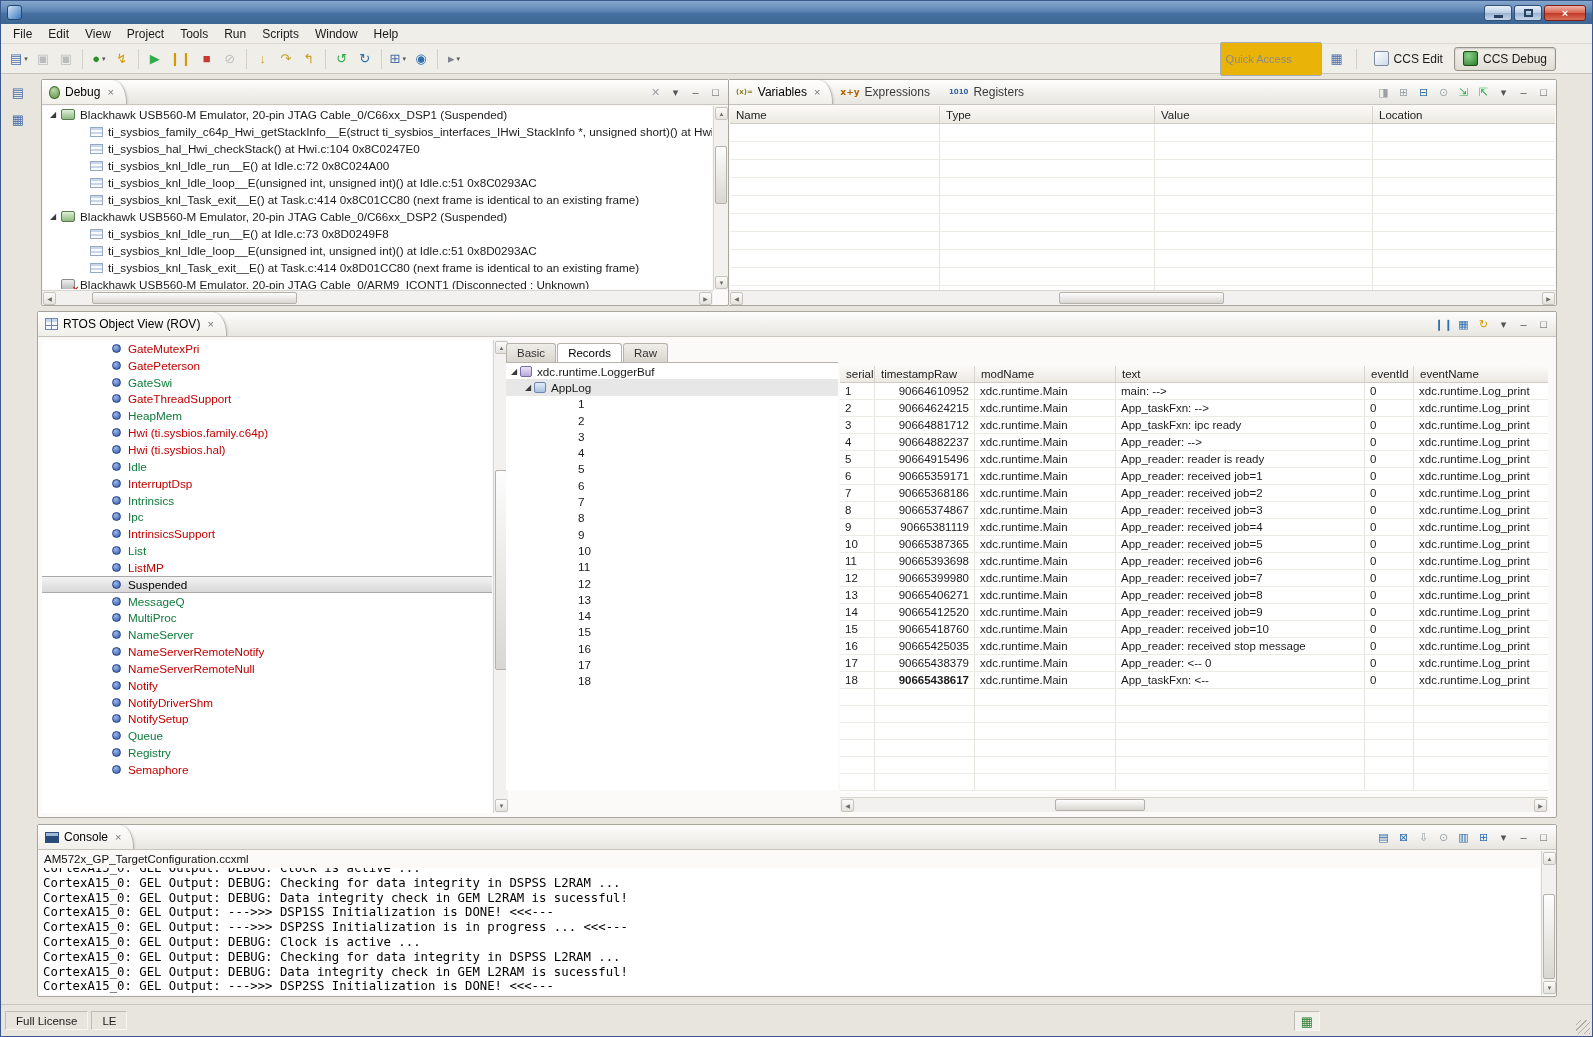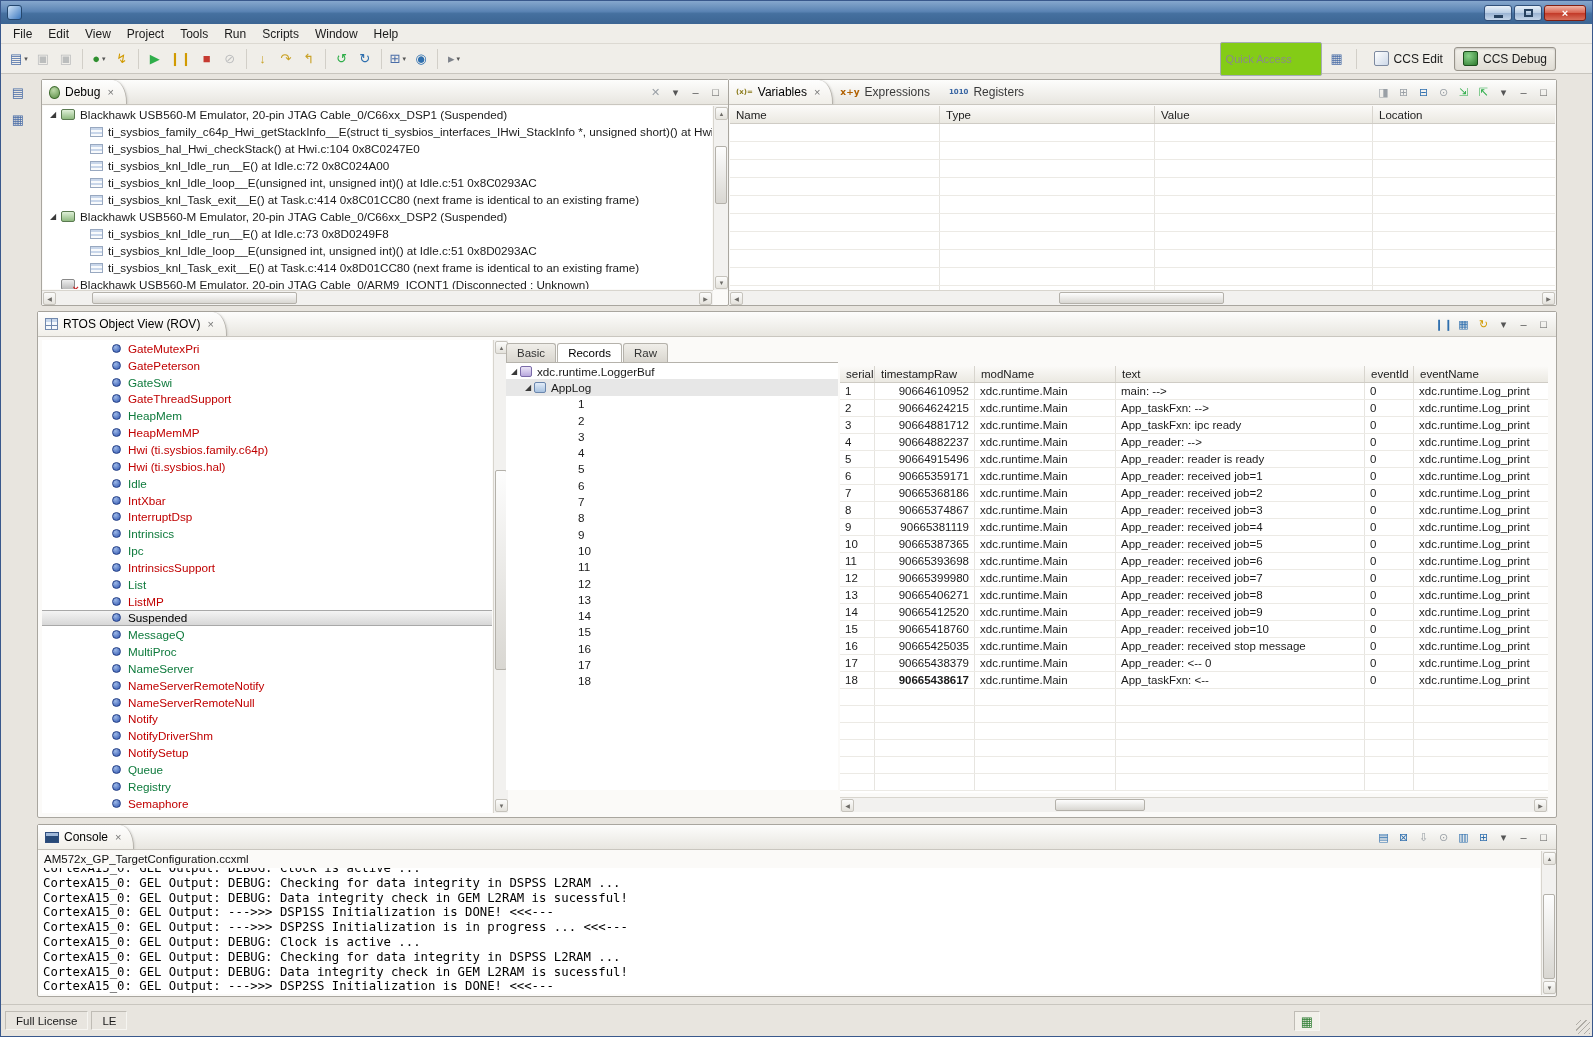--- a/index.html
+++ b/index.html
@@ -32,21 +32,21 @@
     border-bottom:1px solid #c9c6bf;display:flex;align-items:center;padding:0 6px;}
   .tbicons{display:flex;align-items:center;gap:1px;}
   .tbtn{min-width:22px;height:22px;display:inline-flex;align-items:center;justify-content:center;
     border:1px solid transparent;border-radius:2px;font-size:13px;padding:0 2px;}
   .tbtn .glyph{display:inline-block;line-height:1;}
   .tbtn.disabled{opacity:.45;}
   .tsep{width:1px;height:20px;background:#d2cfc8;margin:0 4px;}
   .dd{font-size:7px;color:#555;margin-left:2px;}
   .tb-right{margin-left:auto;display:flex;align-items:center;gap:4px;padding-right:30px;}
   .quick{width:102px;height:19px;border:1px solid #a6adb5;border-radius:2px;
-    font:11px "Liberation Sans","DejaVu Sans",sans-serif;padding:16px 5px;color:#444;background:#84cc16;}
+    font:11px "Liberation Sans","DejaVu Sans",sans-serif;padding:16px 5px;color:#444;background:#eab308;}
   .quick::placeholder{color:#8a8a8a;}
   .persp{display:inline-flex;align-items:center;gap:5px;height:24px;padding:0 8px;
     border:1px solid transparent;border-radius:3px;}
   .persp.active{background:linear-gradient(#f4f2ec,#e0ddd5);border-color:#98948b;
     box-shadow:inset 0 1px 2px rgba(0,0,0,.18);}
   .pic{width:15px;height:15px;border-radius:2px;flex:0 0 auto;}
   .pic-edit{background:linear-gradient(135deg,#ffffff,#cdd8e8);border:1px solid #7d8aa0;}
   .pic-debug{background:radial-gradient(circle at 35% 30%,#8bd48b,#2d7a2d);border:1px solid #1d4f1d;}
 
   .trim-left{position:absolute;left:0;top:76px;width:34px;bottom:40px;
@@ -468,37 +468,29 @@
         <div class="mrow">
           <span class="mdot"></span>
           <span style="color: rgb(192, 0, 0);">GateThreadSupport</span>
         </div>
         <div class="mrow">
           <span class="mdot"></span>
           <span style="color: rgb(14, 122, 60);">HeapMem</span>
         </div>
         <div class="mrow">
           <span class="mdot"></span>
-          <span style="color: rgb(192, 0, 0);">HeapMemMP</span>
-        </div>
-        <div class="mrow">
-          <span class="mdot"></span>
           <span style="color: rgb(192, 0, 0);">Hwi (ti.sysbios.family.c64p)</span>
         </div>
         <div class="mrow">
           <span class="mdot"></span>
           <span style="color: rgb(192, 0, 0);">Hwi (ti.sysbios.hal)</span>
         </div>
         <div class="mrow">
           <span class="mdot"></span>
           <span style="color: rgb(14, 122, 60);">Idle</span>
-        </div>
-        <div class="mrow">
-          <span class="mdot"></span>
-          <span style="color: rgb(192, 0, 0);">IntXbar</span>
         </div>
         <div class="mrow">
           <span class="mdot"></span>
           <span style="color: rgb(192, 0, 0);">InterruptDsp</span>
         </div>
         <div class="mrow">
           <span class="mdot"></span>
           <span style="color: rgb(14, 122, 60);">Intrinsics</span>
         </div>
         <div class="mrow">

